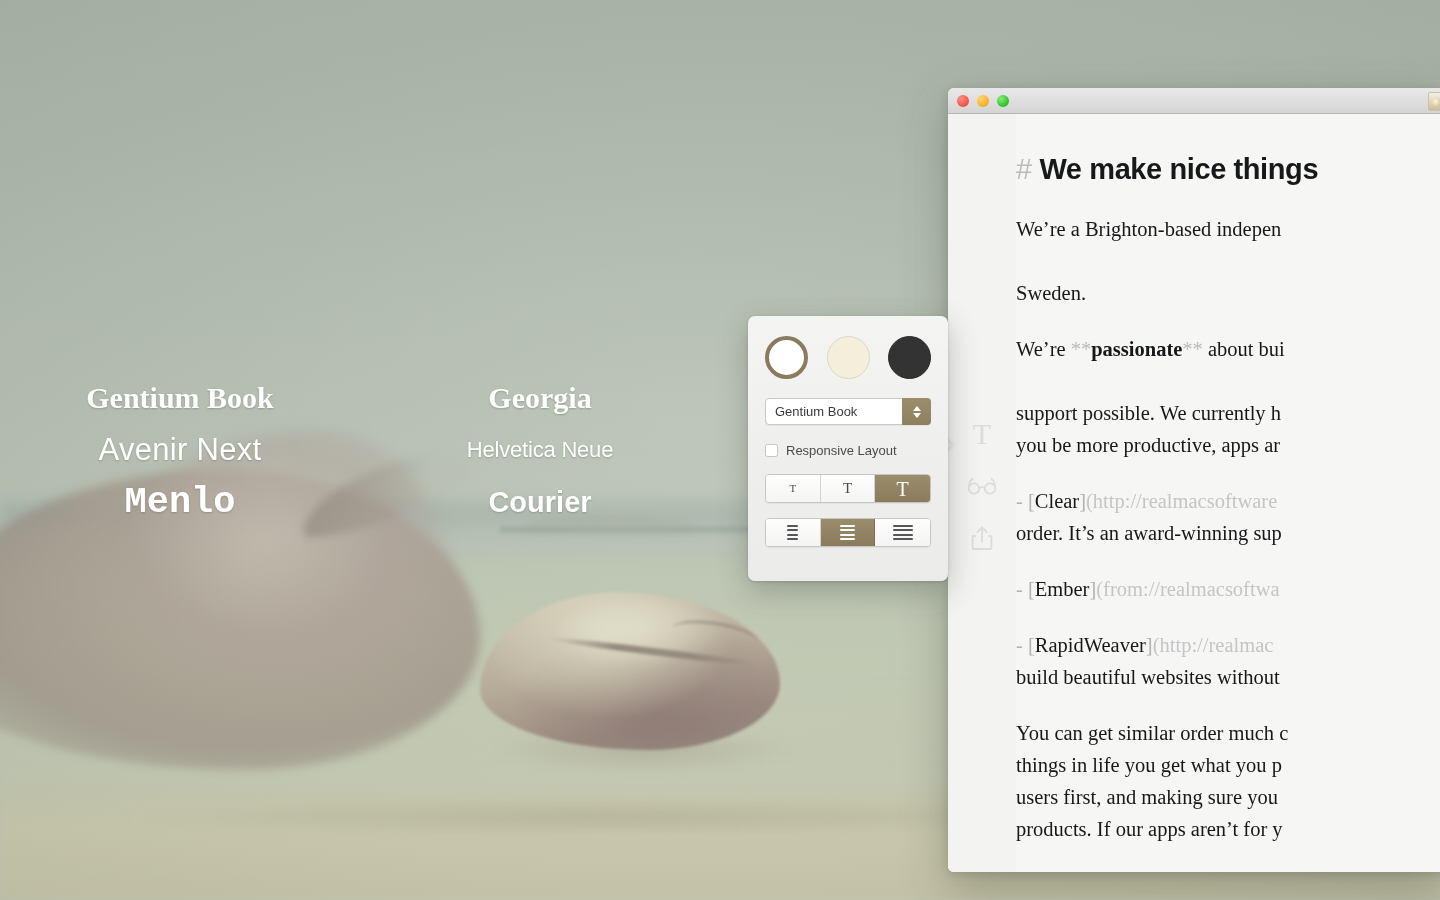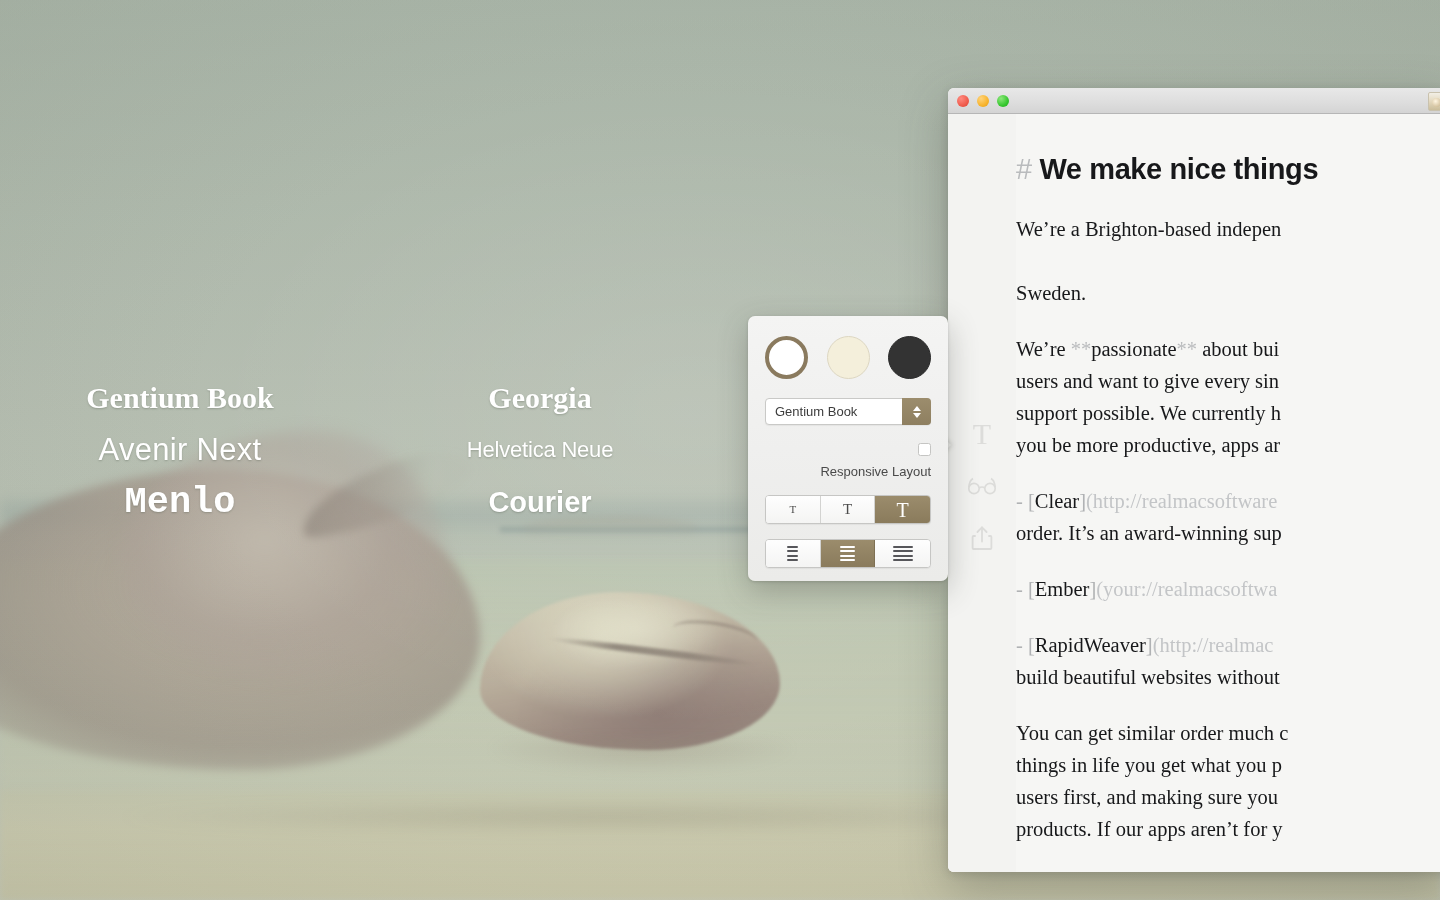--- a/index.html
+++ b/index.html
@@ -300,21 +300,21 @@
     line-height: 1.2;
   }
   .md-hash { color: #b9bbbd; font-weight: normal; }
   p.doc-p {
     font-size: 20.5px;
     line-height: 32px;
     margin-bottom: 24px;
     white-space: nowrap;
   }
   .md-mark { color: #b9bbbd; }
-  .md-bold { font-weight: normal; }
+  .md-bold { font-weight: bold; }
   .md-dash { color: #b0b2b4; }
   .md-bracket { color: #b0b2b4; }
   .md-url { color: #c3c5c7; }
   .md-linktext { color: #17181a; }
 
   
   #typography-popover {
     position: absolute;
     left: 748px; top: 316px;
     width: 203px; height: 265px;
@@ -392,24 +392,23 @@
   .arrows { display: flex; flex-direction: column; gap: 2px; }
   .arrow-up, .arrow-dn {
     width: 0; height: 0;
     border-left: 4.5px solid transparent;
     border-right: 4.5px solid transparent;
   }
   .arrow-up { border-bottom: 5px solid #ffffff; }
   .arrow-dn { border-top: 5px solid #ffffff; }
 
   .check-row {
-    display: flex; align-items: flex-end;
+    display: flex; align-items: center;
     gap: 8px;
     margin-bottom: 16px;
-    flex-direction: column;
   }
   .checkbox {
     width: 13px; height: 13px;
     background: #ffffff;
     border: 1px solid #c5c5c3;
     border-radius: 2.5px;
   }
   .check-label {
     font-family: "Liberation Sans", sans-serif;
     font-size: 13px;
@@ -539,34 +538,34 @@
           </h1>
 
           <p class="doc-p">
             <span>We’re a Brighton-based indepen</span><br>
             <br>
             <span>Sweden.</span>
           </p>
 
           <p class="doc-p">
             <span>We’re </span><span class="md-mark">**</span><span class="md-bold">passionate</span><span class="md-mark">**</span><span> about bui</span><br>
-            <span>users and want to give every sin</span><br>
+            <br>
             <span>support possible. We currently h</span><br>
             <span>you be more productive, apps ar</span>
           </p>
 
           <p class="doc-p">
             <span class="md-dash">-</span>
             <span class="md-bracket">[</span><span class="md-linktext">Clear</span><span class="md-bracket">]</span><span class="md-url">(http://realmacsoftware</span><br>
             <span>order. It’s an award-winning sup</span>
           </p>
 
           <p class="doc-p">
             <span class="md-dash">-</span>
-            <span class="md-bracket">[</span><span class="md-linktext">Ember</span><span class="md-bracket">]</span><span class="md-url">(your://realmacsoftwa</span><br>
+            <span class="md-bracket">[</span><span class="md-linktext">Ember</span><span class="md-bracket">]</span><span class="md-url">(from://realmacsoftwa</span><br>
           </p>
 
           <p class="doc-p">
             <span class="md-dash">-</span>
             <span class="md-bracket">[</span><span class="md-linktext">RapidWeaver</span><span class="md-bracket">]</span><span class="md-url">(http://realmac</span><br>
             <span>build beautiful websites without</span>
           </p>
 
           <p class="doc-p">
             <span>You can get similar order much c</span><br>

